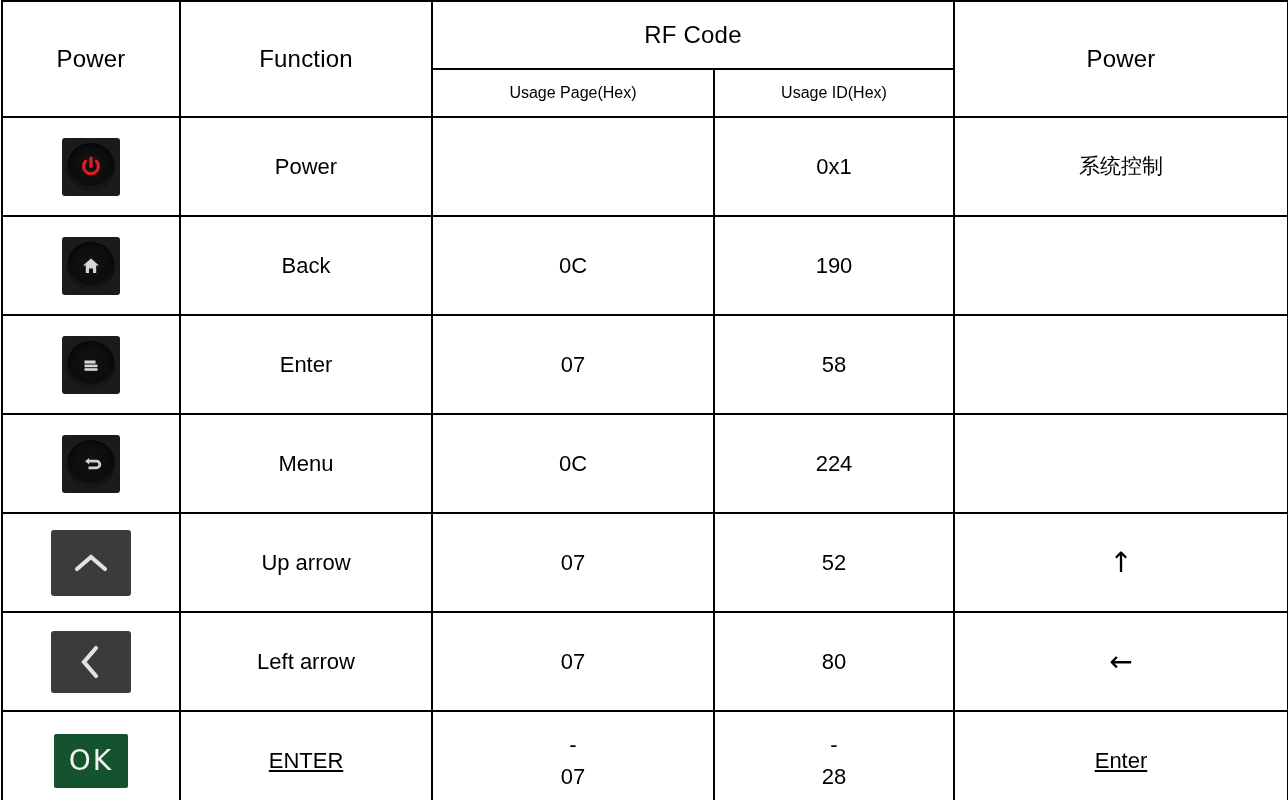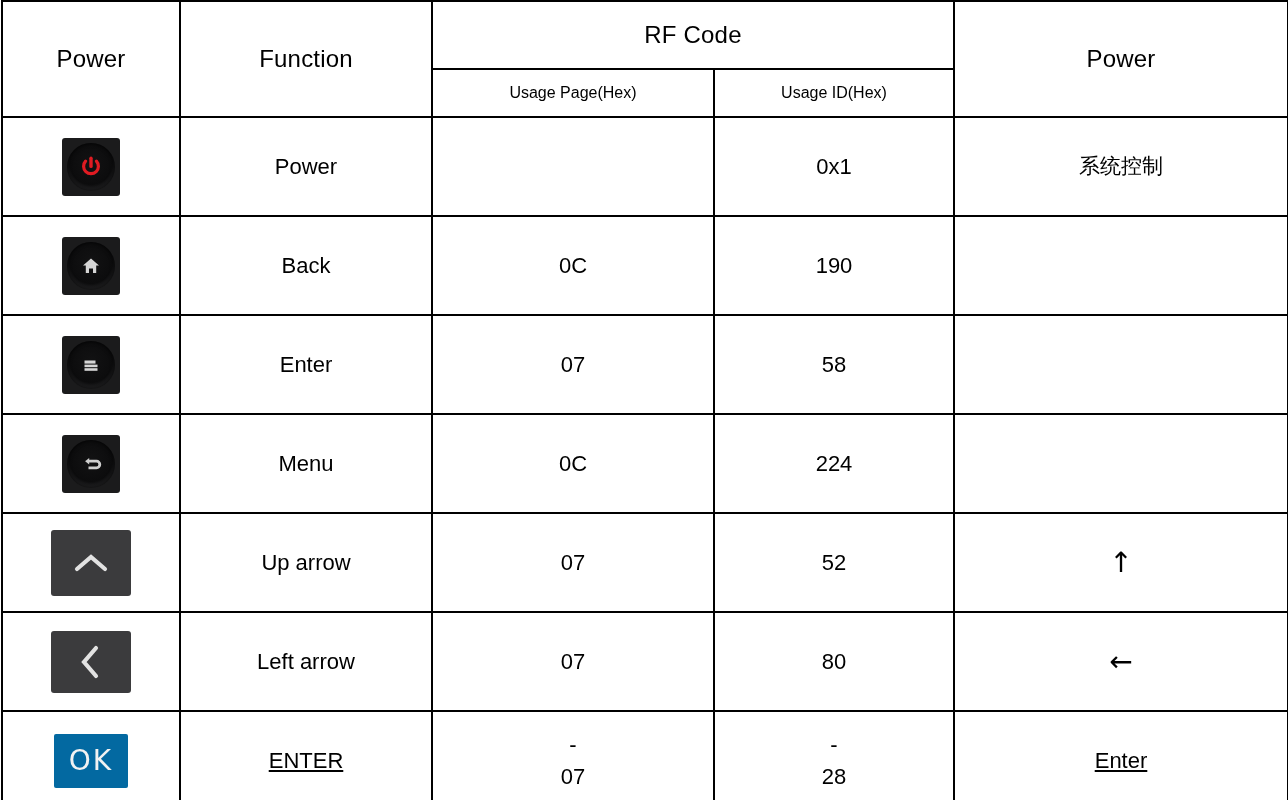--- a/index.html
+++ b/index.html
@@ -125,21 +125,21 @@
     border-radius: 3px;
     display: flex;
     align-items: center;
     justify-content: center;
     overflow: hidden;
   }
   .key-flat.tall { height: 66px; }
   .key-ok {
     width: 74px;
     height: 54px;
-    background: #0369a1;
+    background: #14532d;
     border-radius: 2px;
     display: flex;
     align-items: center;
     justify-content: center;
   }
   .ok-text {
     color: #f2f2f2;
     font-size: 28px;
     letter-spacing: 2px;
     font-family: "DejaVu Sans", sans-serif;

